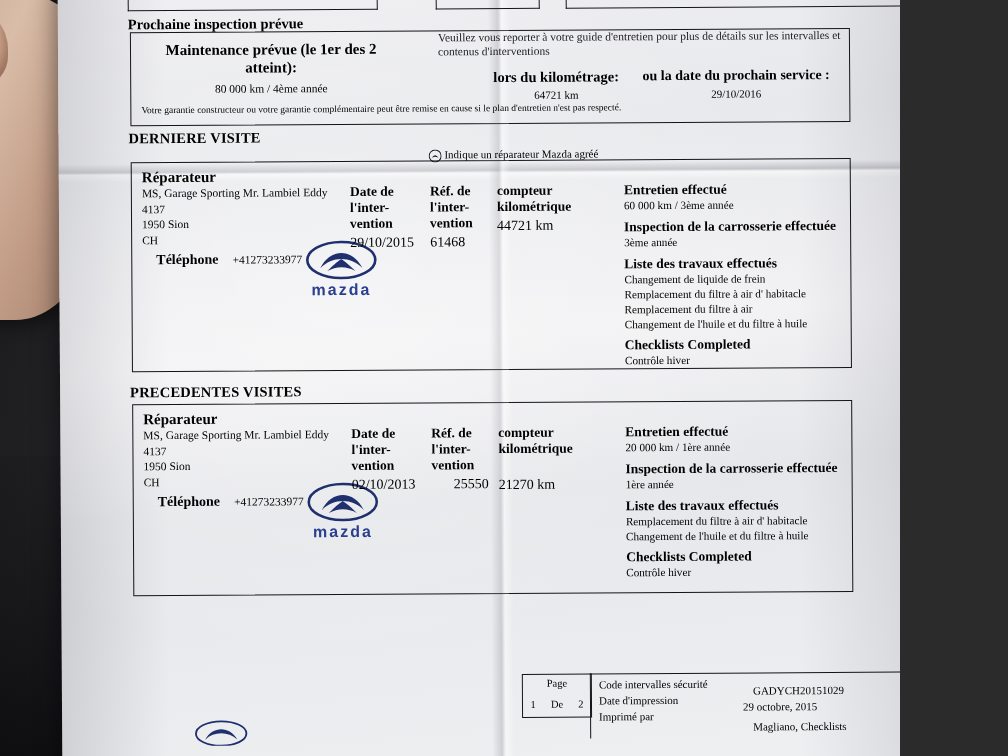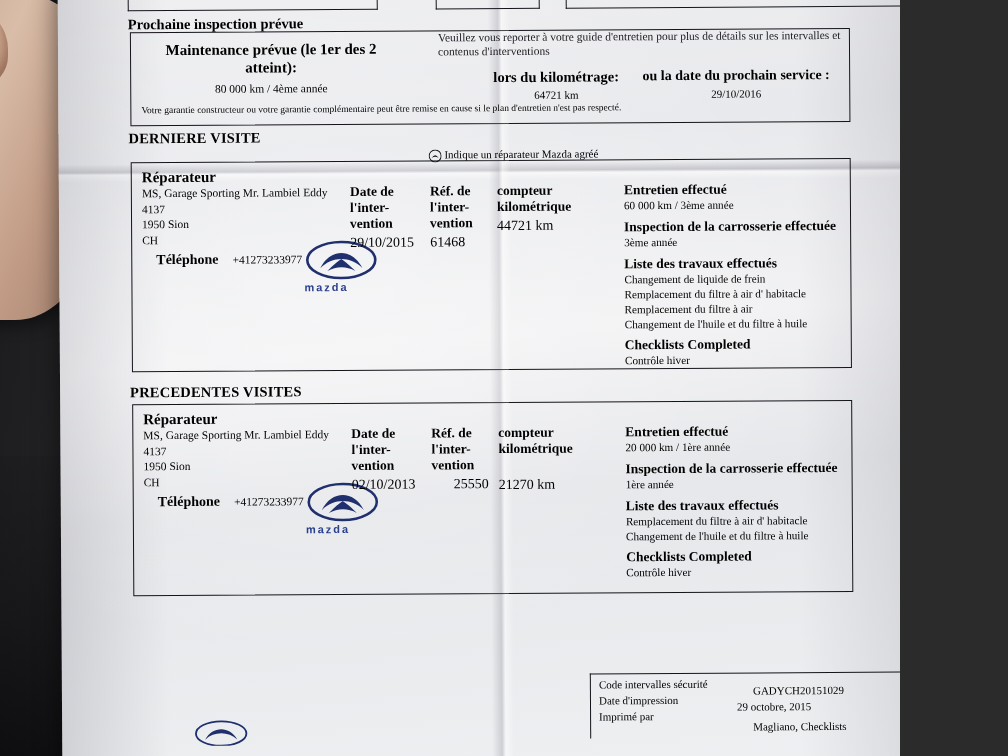--- a/index.html
+++ b/index.html
@@ -172,22 +172,22 @@
 
   
   .mazda {
     position: absolute;
     width: 74px; height: 54px;
     color: #1f2a55;
   }
   .mazda svg { display:block; }
   .mazda .word {
     font-family: "Liberation Sans", sans-serif;
-    font-size: 11px; font-weight: bold; letter-spacing: 2px;
-    color: #2b3f8f; text-align: left; margin-top: 1px;
+    font-size: 16px; font-weight: bold; letter-spacing: 2px;
+    color: #2b3f8f; text-align: center; margin-top: 1px;
   }
 
   
   .foot-page {
     position: absolute; left: 460px; top: 692px; width: 68px; height: 42px;
     border: 1.5px solid #14141a; font-size: 10.5px;
   }
   .foot-main {
     position: absolute; left: 528px; top: 692px; width: 332px; height: 64px;
     border: 1.5px solid #14141a; border-bottom: none; font-size: 11px;
@@ -340,27 +340,35 @@
         <div class="ent-h" style="margin-top:6px; line-height:1.15;">Inspection de la carrosserie effectuée</div>
         <div class="ent-s">1ère année</div>
         <div class="ent-h" style="margin-top:6px;">Liste des travaux effectués</div>
         <div class="ent-s">Remplacement du filtre à air d' habitacle</div>
         <div class="ent-s">Changement de l'huile et du filtre à huile</div>
         <div class="ent-h" style="margin-top:5px;">Checklists Completed</div>
         <div class="ent-s">Contrôle hiver</div>
       </div>
     </div>
 
+    <div class="foot-page">
+      <div style="text-align:center; margin-top:3px;">Page</div>
+      <div style="display:flex; justify-content:space-around; margin-top:10px;">
+        <span>1</span>
+        <span>De</span>
+        <span>2</span>
+      </div>
+    </div>
 
     <div class="foot-main">
       <div style="position:absolute; left:8px; top:4px;">Code intervalles sécurité</div>
       <div style="position:absolute; left:8px; top:20px;">Date d'impression</div>
       <div style="position:absolute; left:8px; top:36px;">Imprimé par</div>
       <div style="position:absolute; left:162px; top:11px;">GADYCH20151029</div>
-      <div style="position:absolute; left:146px; top:27px;">29 octobre, 2015</div>
+      <div style="position:absolute; left:152px; top:27px;">29 octobre, 2015</div>
       <div style="position:absolute; left:162px; top:47px;">Magliano, Checklists</div>
     </div>
 
     <div class="mazda-bottom">
       <svg width="62" height="26" viewBox="0 0 74 34">
         <ellipse cx="37" cy="18" rx="33" ry="16" fill="none" stroke="#20306e" stroke-width="2.4"></ellipse>
         <path d="M16 26 C26 8, 48 8, 58 26 C46 15, 28 15, 16 26 Z" fill="#20306e"></path>
       </svg>
     </div>
 

